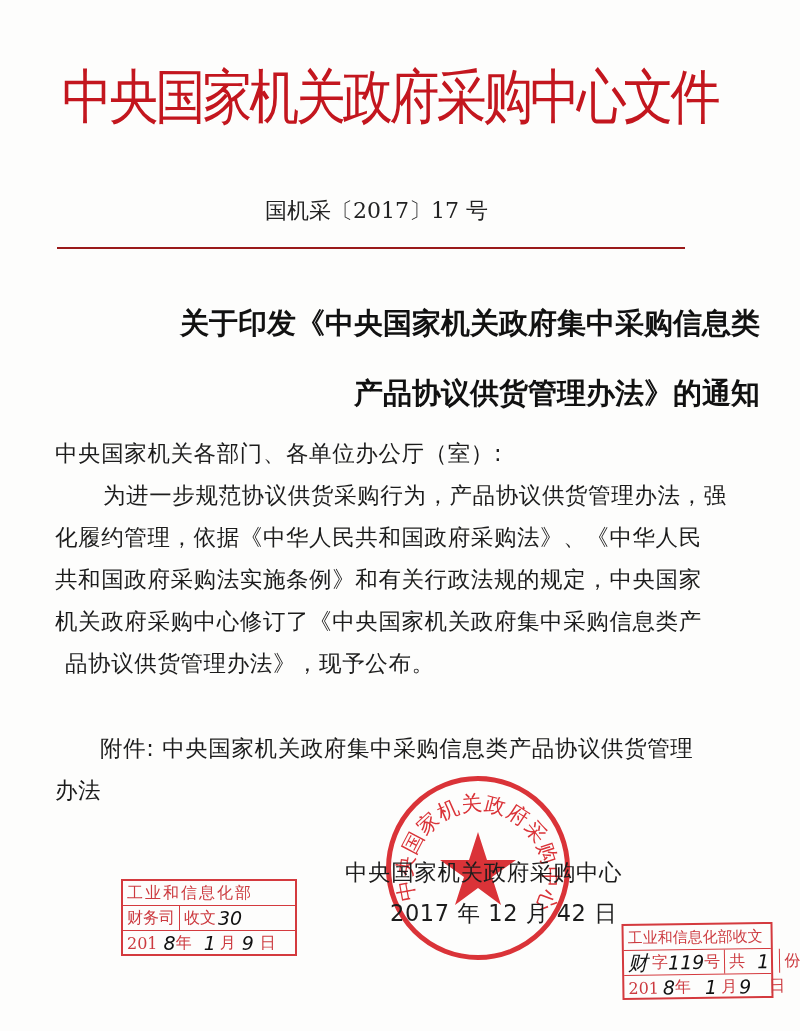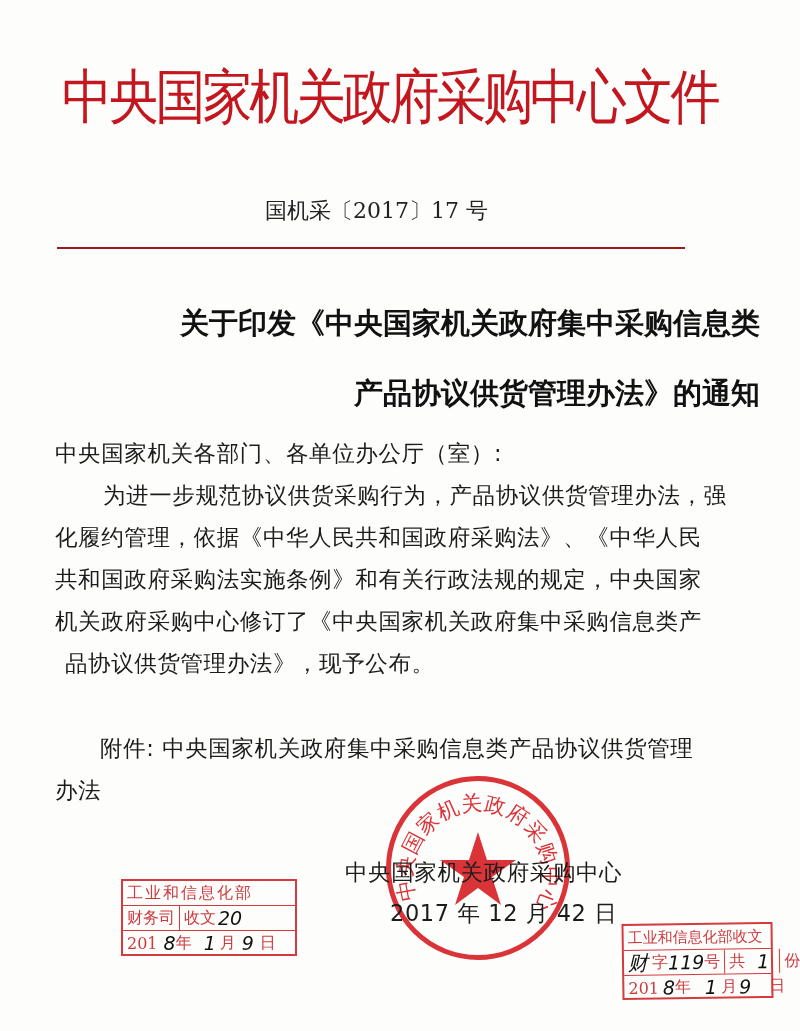--- a/index.html
+++ b/index.html
@@ -105,21 +105,21 @@
 <div class="abs body-line date">2017 年 12 月 42 日</div>
 
 <div class="abs stamp" style="left:121px; top:879px; width:176px; height:77px;">
   <div class="row">
     <span style="letter-spacing:2px;">工业和信息化部</span>
   </div>
   <div class="row">
     <span class="cell">财务司</span>
     <span class="sep"></span>
     <span>收文</span>
-    <span class="hand" style="margin-left:2px;">20</span>
+    <span class="hand" style="margin-left:2px;">30</span>
   </div>
   <div class="row">
     <span>201</span>
     <span class="hand" style="margin-left:6px;">8</span>
     <span>年</span>
     <span class="hand" style="margin-left:12px;">1</span>
     <span style="margin-left:4px;">月</span>
     <span class="hand" style="margin-left:6px;">9</span>
     <span style="margin-left:6px;">日</span>
   </div>

